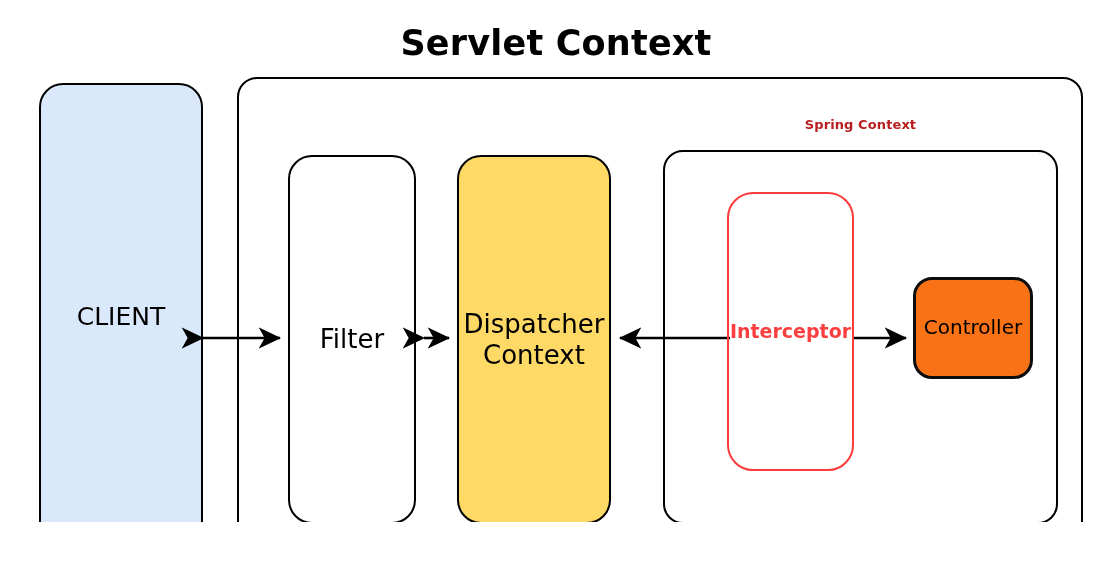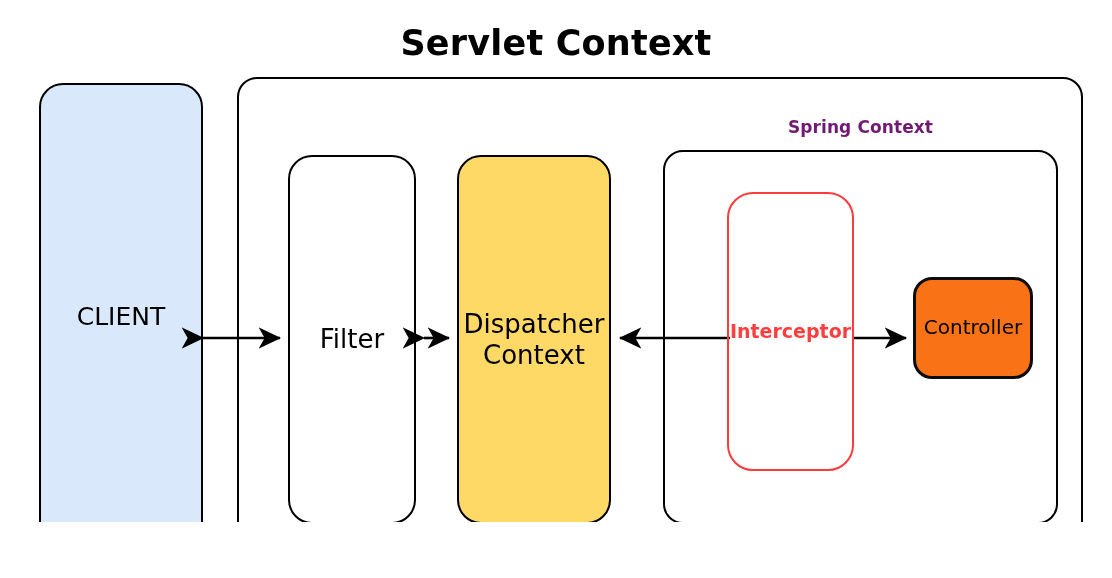--- a/index.html
+++ b/index.html
@@ -103,23 +103,23 @@
     border-radius: 20px;
     background: #ffffff;
   }
 
   .spring-context-label {
     position: absolute;
     left: 663px;
     top: 117px;
     width: 395px;
     text-align: center;
-    font-size: 17px;
+    font-size: 13px;
     font-weight: bold;
-    color: #701a75;
+    color: #b91c1c;
     letter-spacing: 0.1px;
   }
 
   .interceptor-box {
     left: 727px;
     top: 192px;
     width: 127px;
     height: 279px;
     border: 2.6px solid #fc3b3b;
     border-radius: 26px;

